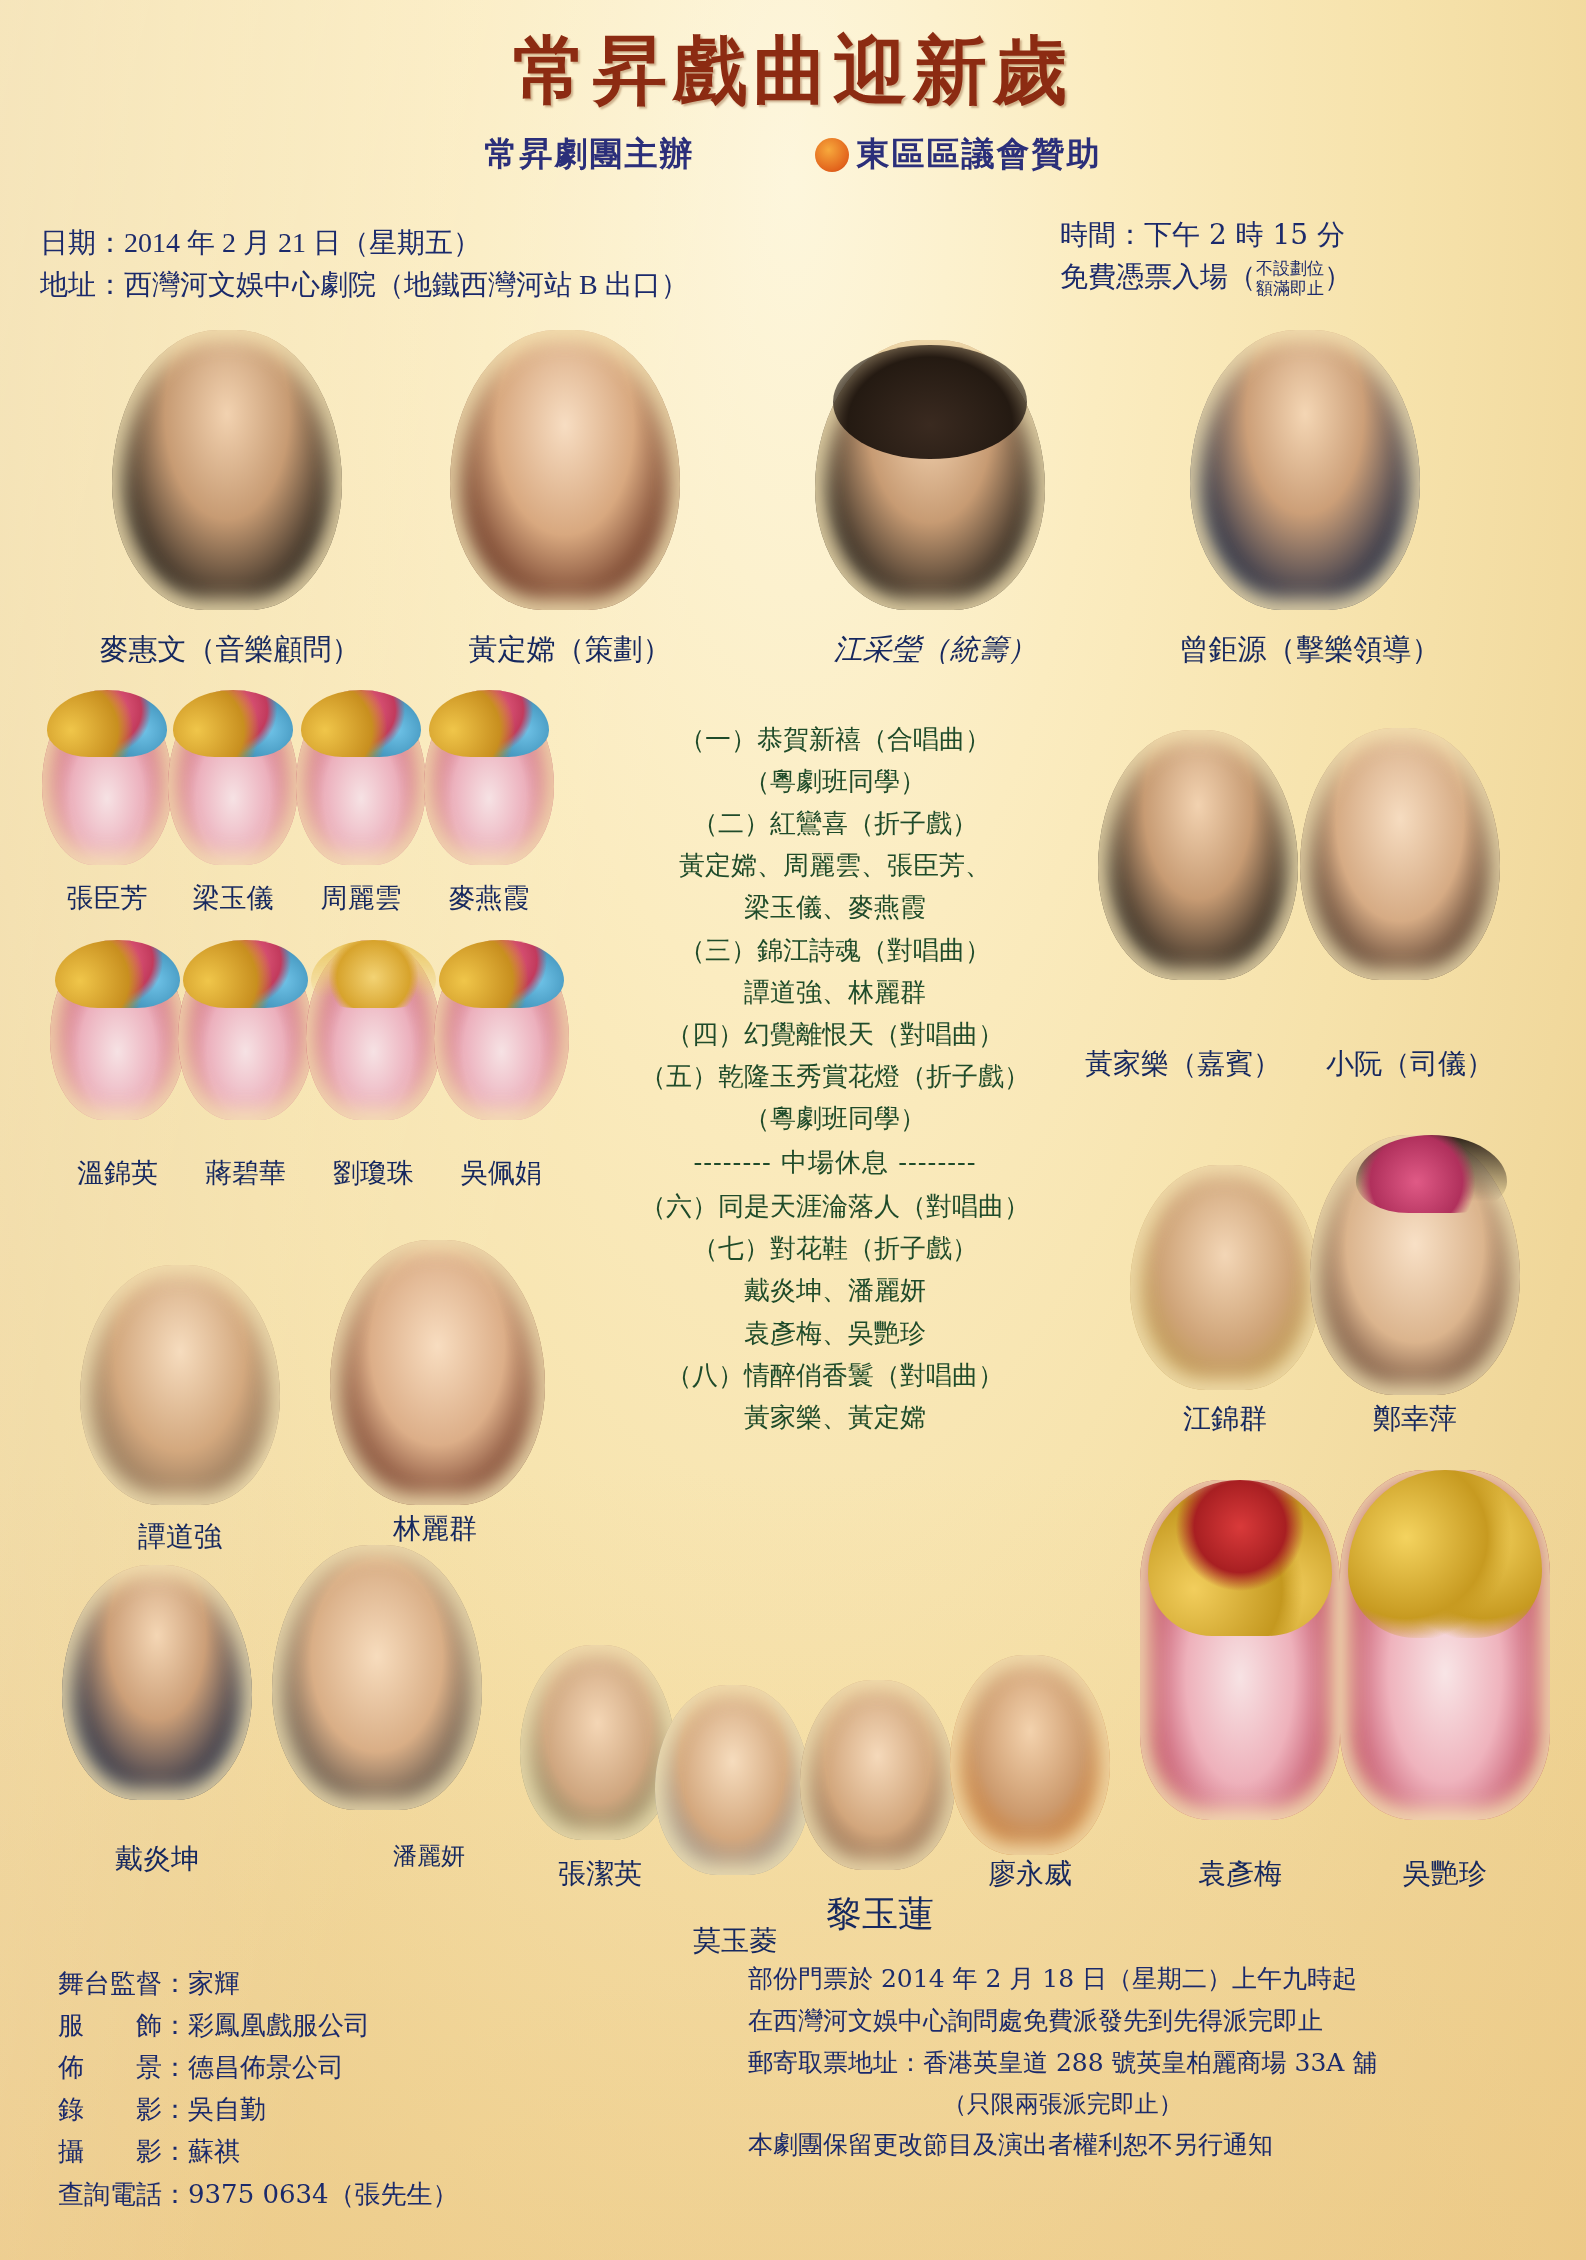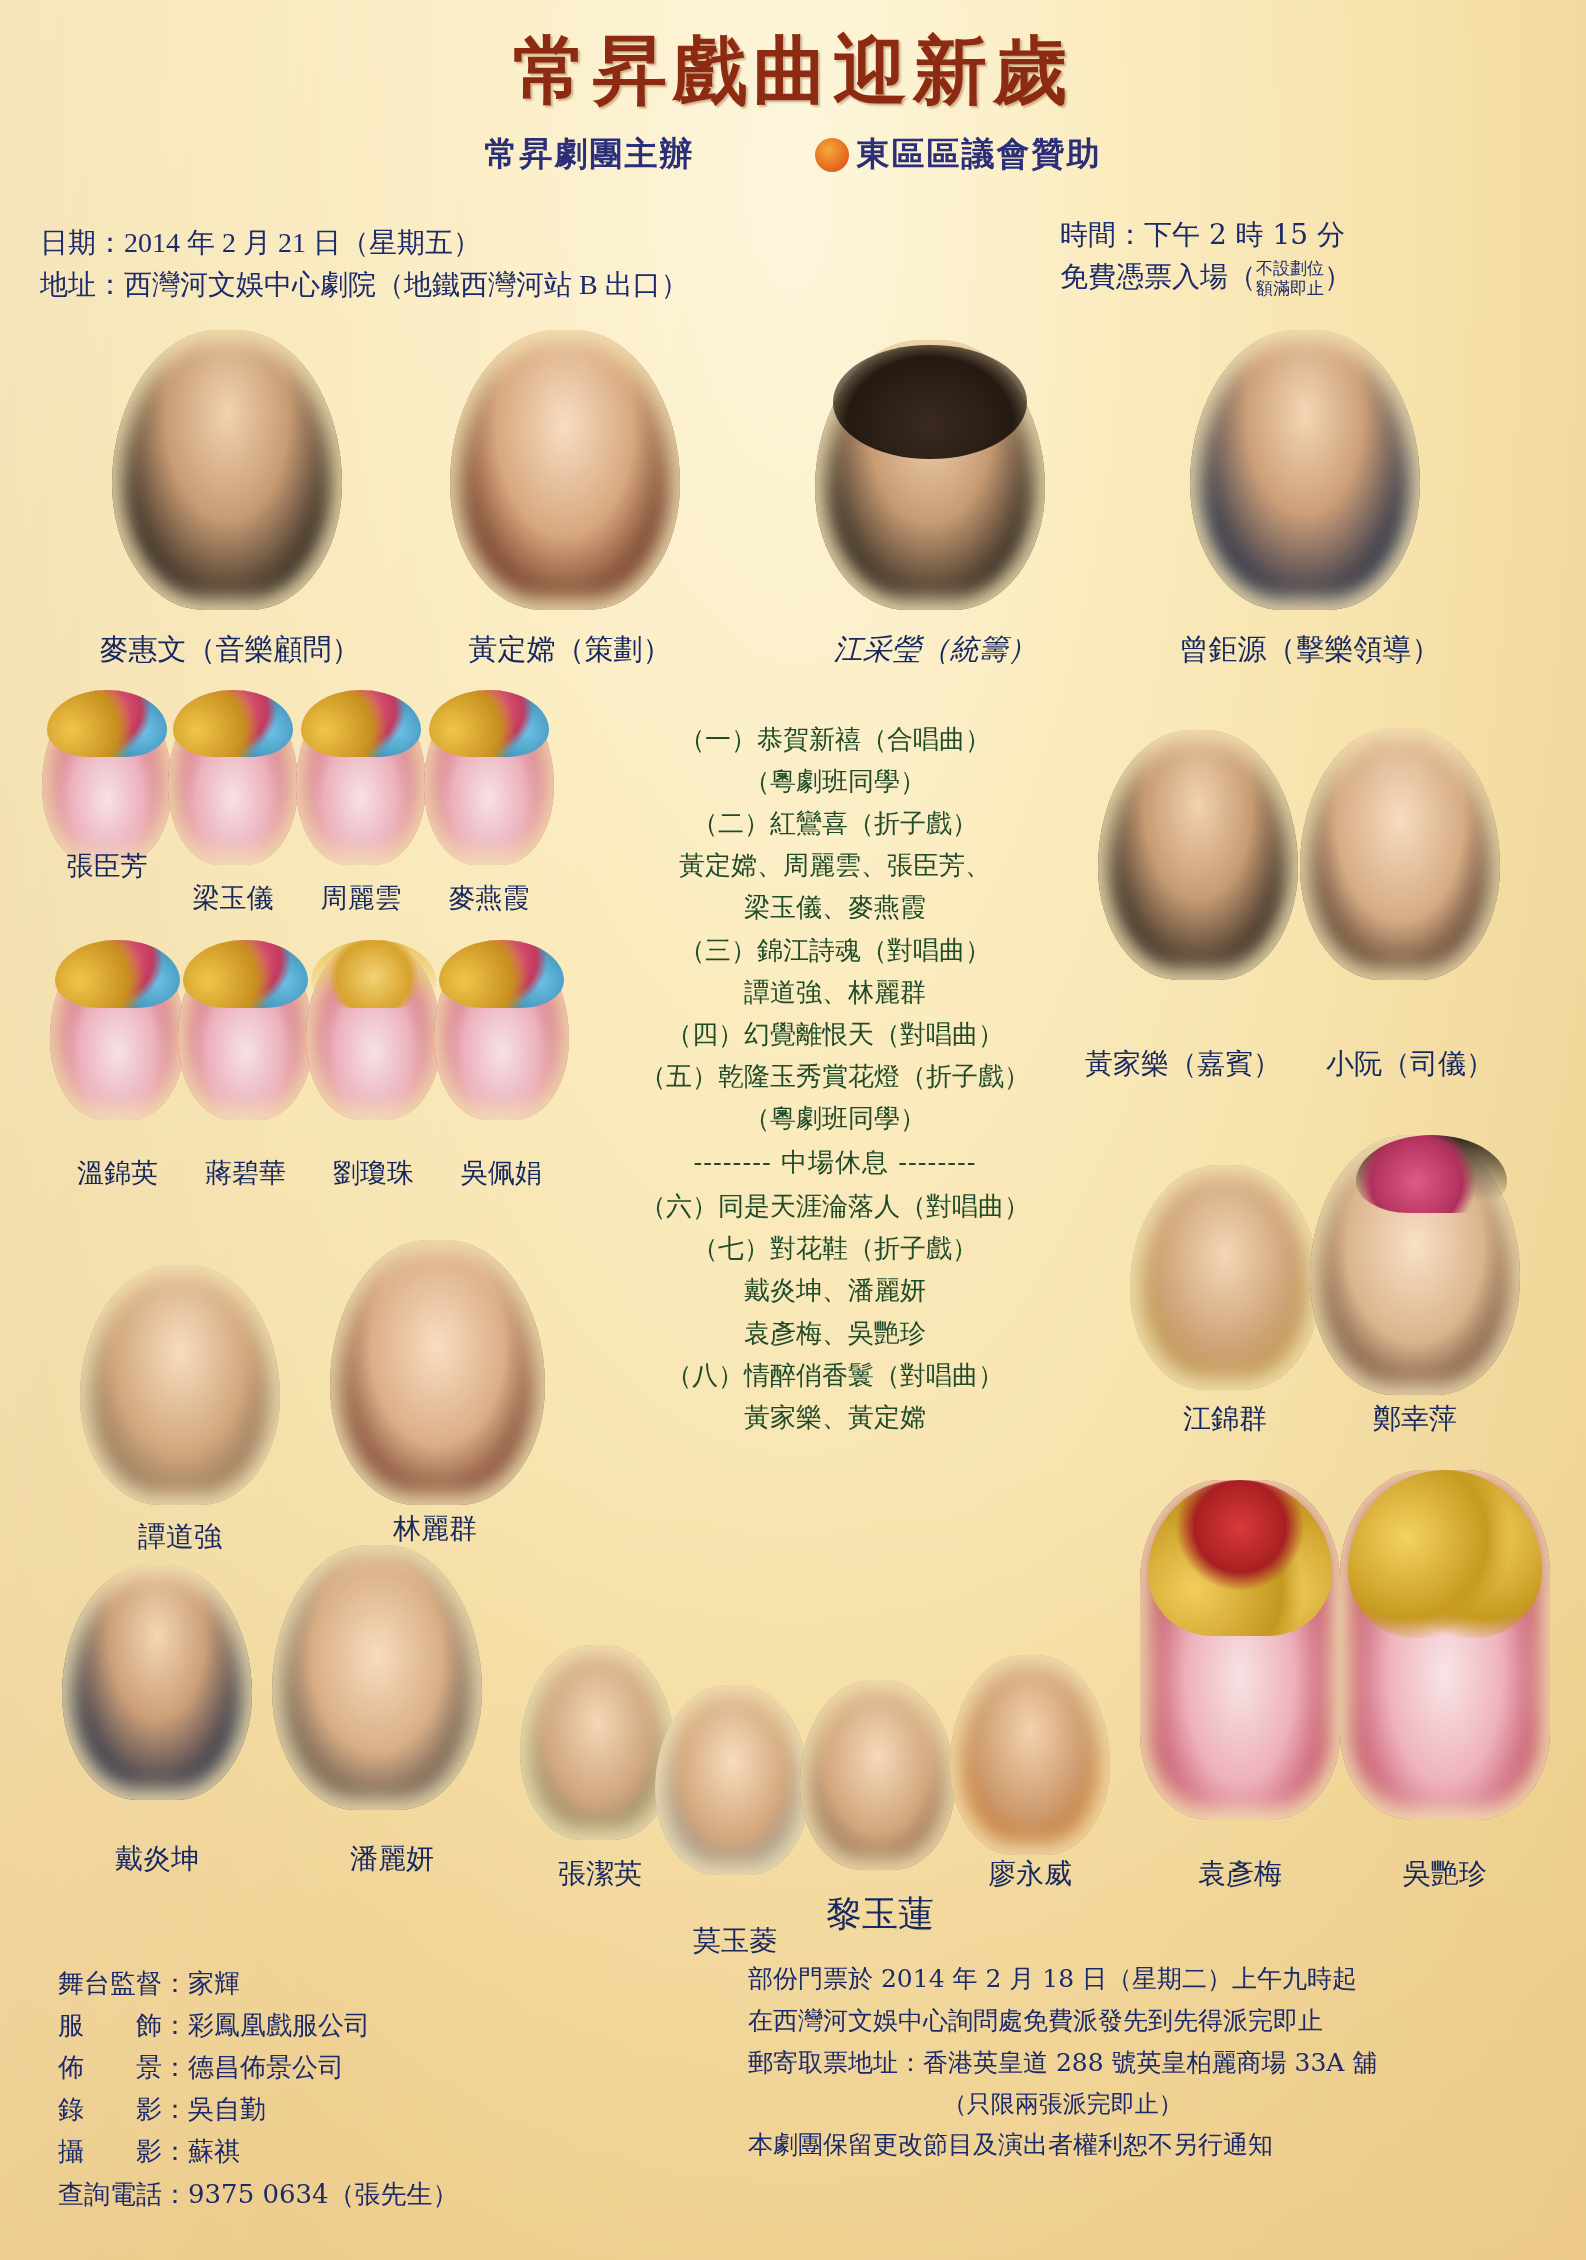--- a/index.html
+++ b/index.html
@@ -237,21 +237,21 @@
 
   <div class="photo" style="left:1190px; top:330px; width:230px; height:280px;">
     <div class="ph suit-navy"></div>
   </div>
   <div class="name-label" style="left:1130px; top:630px; width:360px; font-size:29px;">曾鉅源（擊樂領導）</div>
 
   <div class="photo" style="left:42px; top:690px; width:130px; height:175px;">
     <div class="ph opera-face"></div>
     <div class="headdress"></div>
   </div>
-  <div class="name-label" style="left:32px; top:848px; width:150px; font-size:27px;">張臣芳</div>
+  <div class="name-label" style="left:32px; top:880px; width:150px; font-size:27px;">張臣芳</div>
 
   <div class="photo" style="left:168px; top:690px; width:130px; height:175px;">
     <div class="ph opera-face"></div>
     <div class="headdress"></div>
   </div>
   <div class="name-label" style="left:158px; top:880px; width:150px; font-size:27px;">梁玉儀</div>
 
   <div class="photo" style="left:296px; top:690px; width:130px; height:175px;">
     <div class="ph opera-face"></div>
     <div class="headdress"></div>
@@ -317,21 +317,21 @@
   <div class="name-label" style="left:330px; top:1510px; width:210px; font-size:28px;">林麗群</div>
 
   <div class="photo" style="left:62px; top:1565px; width:190px; height:235px;">
     <div class="ph suit-navy"></div>
   </div>
   <div class="name-label" style="left:72px; top:1840px; width:170px; font-size:28px;">戴炎坤</div>
 
   <div class="photo" style="left:272px; top:1545px; width:210px; height:265px;">
     <div class="ph" style="background: radial-gradient(ellipse at 50% 42%, #f7dcbd 0%, #d9ae86 44%, #5a5048 74%, #2d2823 100%);"></div>
   </div>
-  <div class="name-label" style="left:302px; top:1840px; width:180px; font-size:28px;">潘麗妍</div>
+  <div class="name-label" style="left:285px; top:1840px; width:180px; font-size:24px;text-align:right;">潘麗妍</div>
 
   <div class="photo" style="left:520px; top:1645px; width:155px; height:195px;">
     <div class="ph" style="background: radial-gradient(ellipse at 50% 40%, #f4d6b5 0%, #cfa67f 48%, #7e7f5a 78%, #45462f 100%);"></div>
   </div>
   <div class="name-label" style="left:520px; top:1855px; width:160px; font-size:28px;">張潔英</div>
 
   <div class="photo" style="left:655px; top:1685px; width:155px; height:190px;">
     <div class="ph" style="background: radial-gradient(ellipse at 50% 40%, #f6dcbd 0%, #d4a87e 48%, #8a8d8f 78%, #4c4e50 100%);"></div>
   </div>
   <div class="name-label" style="left:655px; top:1890px; width:160px; font-size:28px;margin-top:32px;">莫玉菱</div>

